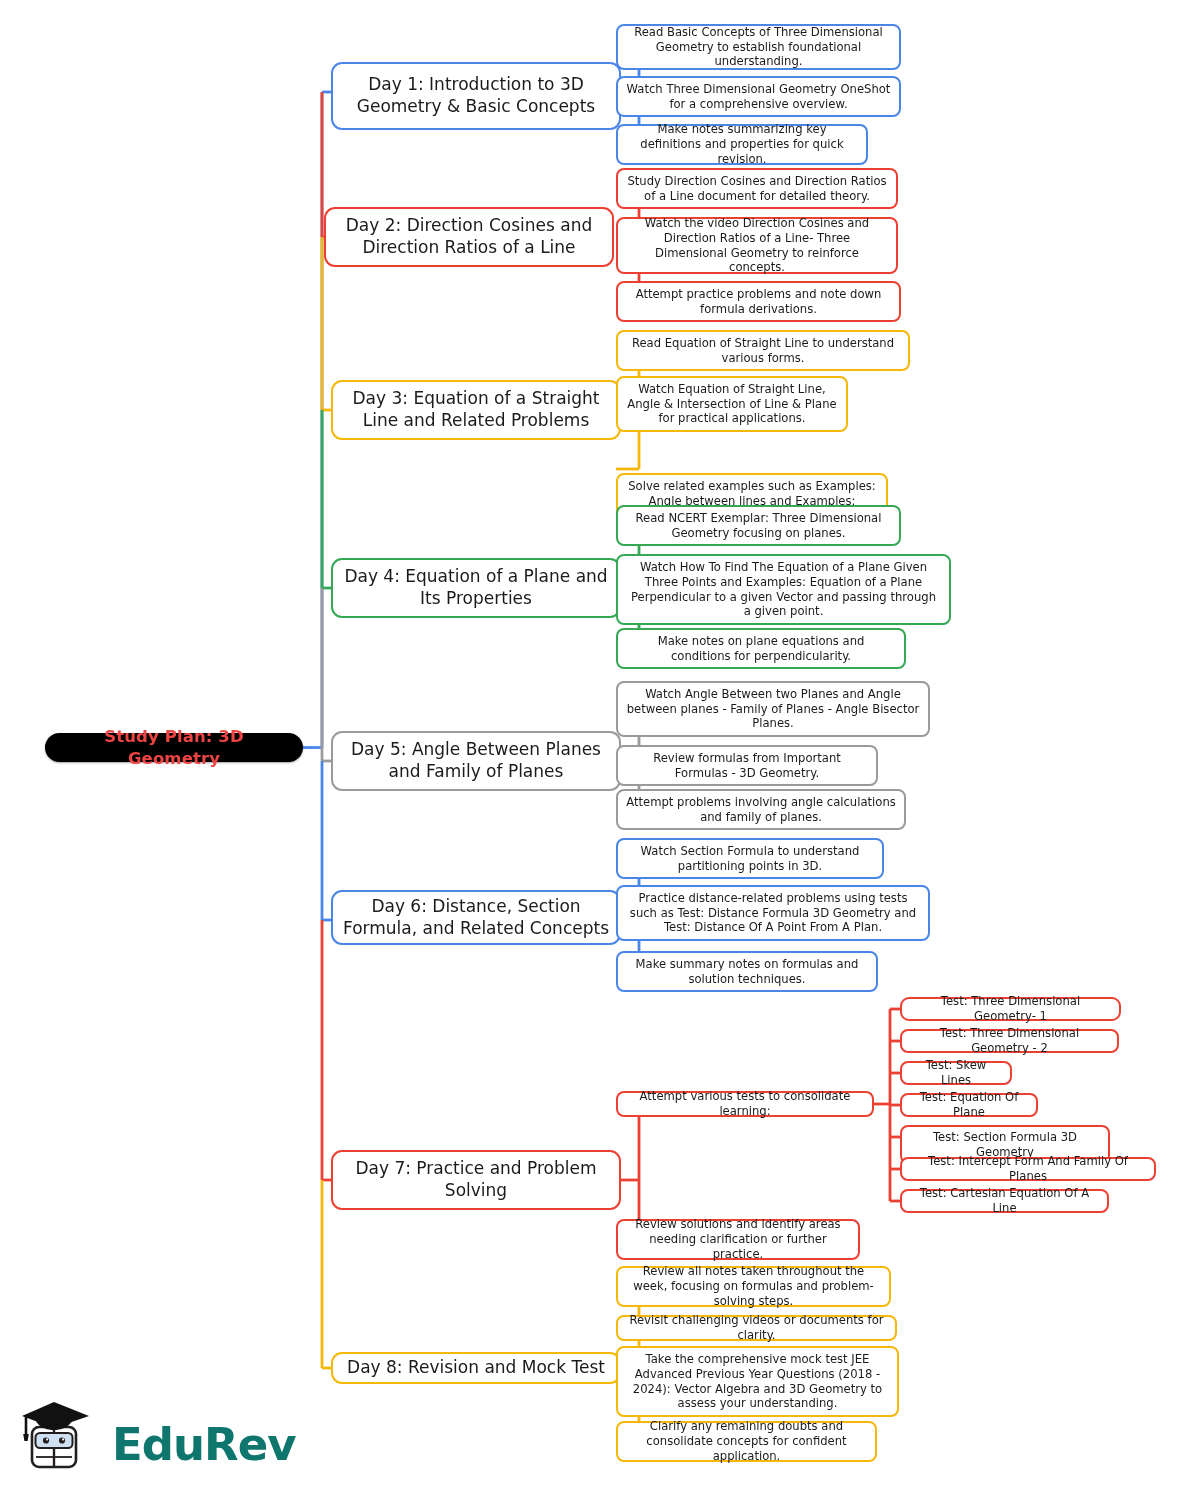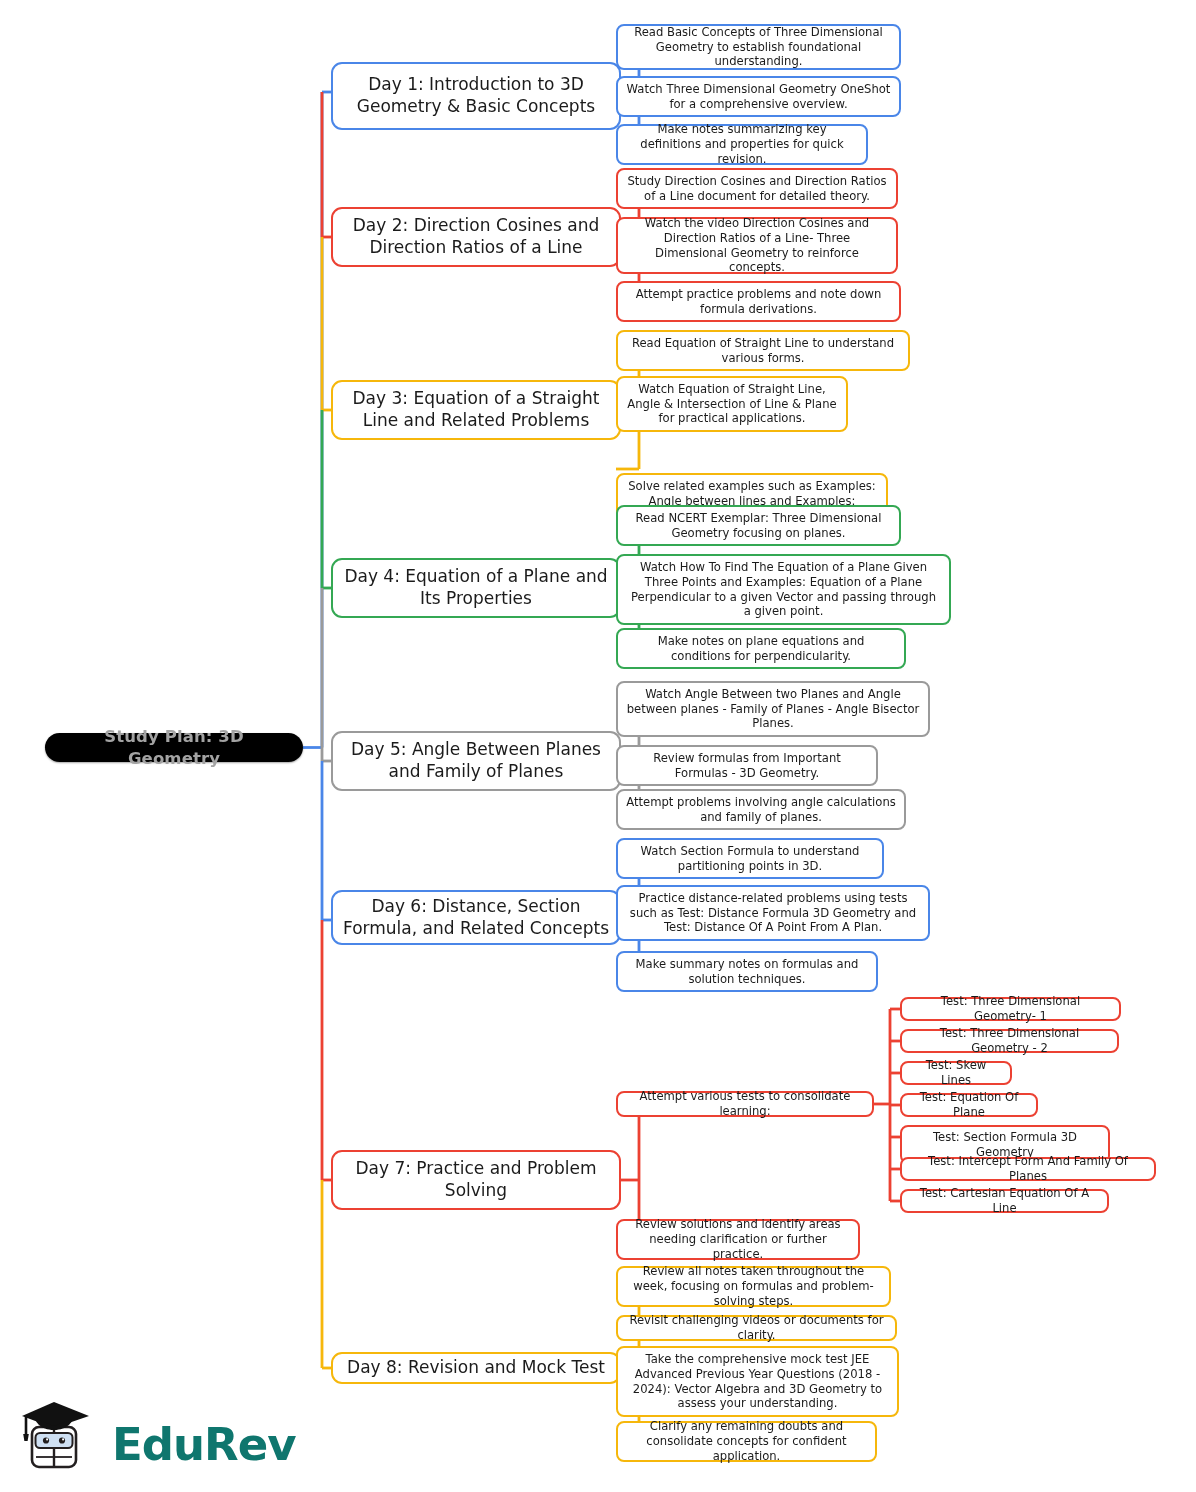--- a/index.html
+++ b/index.html
@@ -25,21 +25,21 @@
     text-align:center;
     padding:5px 8px;
     line-height:1.28;
   }
 
   
   #root-node{
     background:#000000;
     border:none;
     border-radius:16px;
-    color:#a3a3a3;
+    color:#ef4444;
     font-weight:bold;
     font-size:16.5px;
     letter-spacing:.1px;
     padding:7px 13px;
     box-shadow:0 1px 2px rgba(0,0,0,.35);
   }
 
   
   .day-node{font-size:17px;border-width:2.4px;border-radius:11px;}
   
@@ -132,21 +132,21 @@
       <path d="M639 1441.5 H616" fill="none" stroke="#f6b70b" stroke-width="2.8" stroke-linecap="butt" stroke-linejoin="miter"></path>
     </svg>
 
   <div class="node" id="root-node" style="left: 45px; top: 733px; width: 258px; height: 29px;">Study Plan: 3D Geometry</div>
 
   <div id="nodes-layer">
       <div class="node day-node c-blue" style="left: 331px; top: 62px; width: 290px; height: 68px;">Day 1: Introduction to 3D Geometry &amp; Basic Concepts</div>
       <div class="node leaf-node c-blue" style="left: 616px; top: 24px; width: 285px; height: 46px;">Read Basic Concepts of Three Dimensional Geometry to establish foundational understanding.</div>
       <div class="node leaf-node c-blue" style="left: 616px; top: 76px; width: 285px; height: 41px;">Watch Three Dimensional Geometry OneShot for a comprehensive overview.</div>
       <div class="node leaf-node c-blue" style="left: 616px; top: 124px; width: 252px; height: 41px;">Make notes summarizing key definitions and properties for quick revision.</div>
-      <div class="node day-node c-red" style="left: 331px; top: 207px; width: 290px; height: 60px;">Day 2: Direction Cosines and Direction Ratios of a Line</div>
+      <div class="node day-node c-red" style="left: 324px; top: 207px; width: 290px; height: 60px;">Day 2: Direction Cosines and Direction Ratios of a Line</div>
       <div class="node leaf-node c-red" style="left: 616px; top: 168px; width: 282px; height: 41px;">Study Direction Cosines and Direction Ratios of a Line document for detailed theory.</div>
       <div class="node leaf-node c-red" style="left: 616px; top: 217px; width: 282px; height: 57px;">Watch the video Direction Cosines and Direction Ratios of a Line- Three Dimensional Geometry to reinforce concepts.</div>
       <div class="node leaf-node c-red" style="left: 616px; top: 281px; width: 285px; height: 41px;">Attempt practice problems and note down formula derivations.</div>
       <div class="node day-node c-gold" style="left: 331px; top: 380px; width: 290px; height: 60px;">Day 3: Equation of a Straight Line and Related Problems</div>
       <div class="node leaf-node c-gold" style="left: 616px; top: 330px; width: 294px; height: 41px;">Read Equation of Straight Line to understand various forms.</div>
       <div class="node leaf-node c-gold" style="left: 616px; top: 376px; width: 232px; height: 56px;">Watch Equation of Straight Line, Angle &amp; Intersection of Line &amp; Plane for practical applications.</div>
       <div class="node leaf-node c-gold" style="left: 616px; top: 441px; width: 272px; height: 56px; margin-top: 32px;">Solve related examples such as Examples: Angle between lines and Examples: Distance between lines.</div>
       <div class="node day-node c-green" style="left: 331px; top: 558px; width: 290px; height: 60px;">Day 4: Equation of a Plane and Its Properties</div>
       <div class="node leaf-node c-green" style="left: 616px; top: 505px; width: 285px; height: 41px;">Read NCERT Exemplar: Three Dimensional Geometry focusing on planes.</div>
       <div class="node leaf-node c-green" style="left: 616px; top: 554px; width: 335px; height: 71px;">Watch How To Find The Equation of a Plane Given Three Points and Examples: Equation of a Plane Perpendicular to a given Vector and passing through a given point.</div>
@@ -154,21 +154,21 @@
       <div class="node day-node c-gray" style="left: 331px; top: 731px; width: 290px; height: 60px;">Day 5: Angle Between Planes and Family of Planes</div>
       <div class="node leaf-node c-gray" style="left: 616px; top: 681px; width: 314px; height: 56px;">Watch Angle Between two Planes and Angle between planes - Family of Planes - Angle Bisector Planes.</div>
       <div class="node leaf-node c-gray" style="left: 616px; top: 745px; width: 262px; height: 41px;">Review formulas from Important Formulas - 3D Geometry.</div>
       <div class="node leaf-node c-gray" style="left: 616px; top: 789px; width: 290px; height: 41px;">Attempt problems involving angle calculations and family of planes.</div>
       <div class="node day-node c-blue" style="left: 331px; top: 890px; width: 290px; height: 55px;">Day 6: Distance, Section Formula, and Related Concepts</div>
       <div class="node leaf-node c-blue" style="left: 616px; top: 838px; width: 268px; height: 41px;">Watch Section Formula to understand partitioning points in 3D.</div>
       <div class="node leaf-node c-blue" style="left: 616px; top: 885px; width: 314px; height: 56px;">Practice distance-related problems using tests such as Test: Distance Formula 3D Geometry and Test: Distance Of A Point From A Plan.</div>
       <div class="node leaf-node c-blue" style="left: 616px; top: 951px; width: 262px; height: 41px; border-radius: 8px;">Make summary notes on formulas and solution techniques.</div>
       <div class="node day-node c-red" style="left: 331px; top: 1150px; width: 290px; height: 60px;">Day 7: Practice and Problem Solving</div>
       <div class="node leaf-node c-red" style="left: 616px; top: 1091px; width: 258px; height: 26px;">Attempt various tests to consolidate learning:</div>
-      <div class="node test-node c-red" style="left: 900px; top: 997px; width: 221px; height: 24px;">Test: Three Dimensional Geometry- 1</div>
+      <div class="node test-node c-red" style="left: 900px; top: 997px; width: 221px; height: 24px; border-radius: 9px;">Test: Three Dimensional Geometry- 1</div>
       <div class="node test-node c-red" style="left: 900px; top: 1029px; width: 219px; height: 24px;">Test: Three Dimensional Geometry - 2</div>
       <div class="node test-node c-red" style="left: 900px; top: 1061px; width: 112px; height: 24px;">Test: Skew Lines</div>
       <div class="node test-node c-red" style="left: 900px; top: 1093px; width: 138px; height: 24px;">Test: Equation Of Plane</div>
       <div class="node test-node c-red" style="left: 900px; top: 1125px; width: 210px; height: 39px;">Test: Section Formula 3D Geometry</div>
       <div class="node test-node c-red" style="left: 900px; top: 1157px; width: 256px; height: 24px;">Test: Intercept Form And Family Of Planes</div>
       <div class="node test-node c-red" style="left: 900px; top: 1189px; width: 209px; height: 24px;">Test: Cartesian Equation Of A Line</div>
       <div class="node leaf-node c-red" style="left: 616px; top: 1219px; width: 244px; height: 41px;">Review solutions and identify areas needing clarification or further practice.</div>
       <div class="node day-node c-gold" style="left: 331px; top: 1352px; width: 290px; height: 32px;">Day 8: Revision and Mock Test</div>
       <div class="node leaf-node c-gold" style="left: 616px; top: 1266px; width: 275px; height: 41px;">Review all notes taken throughout the week, focusing on formulas and problem-solving steps.</div>
       <div class="node leaf-node c-gold" style="left: 616px; top: 1315px; width: 281px; height: 26px;">Revisit challenging videos or documents for clarity.</div>

